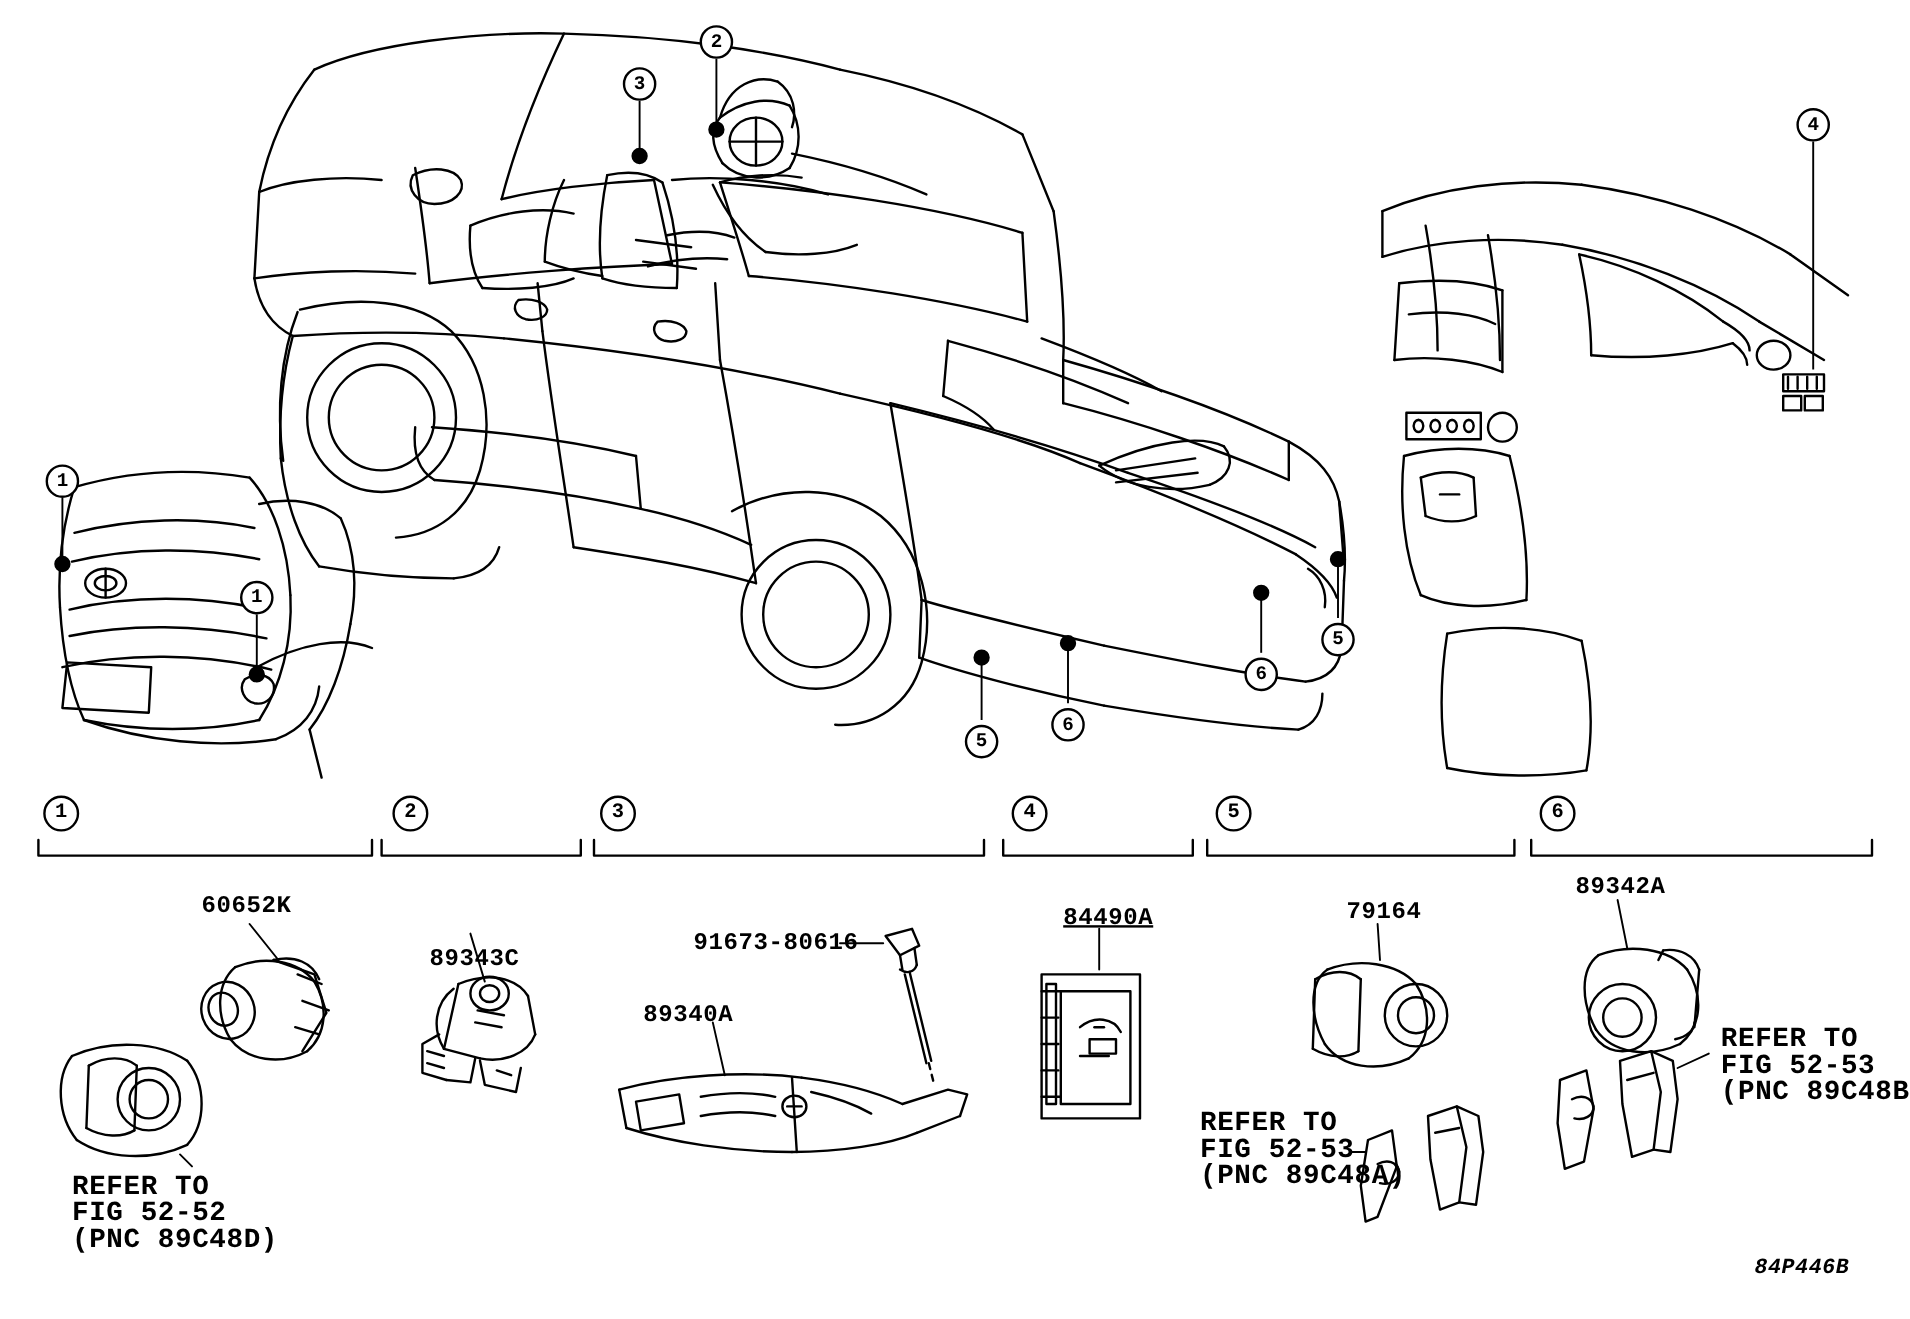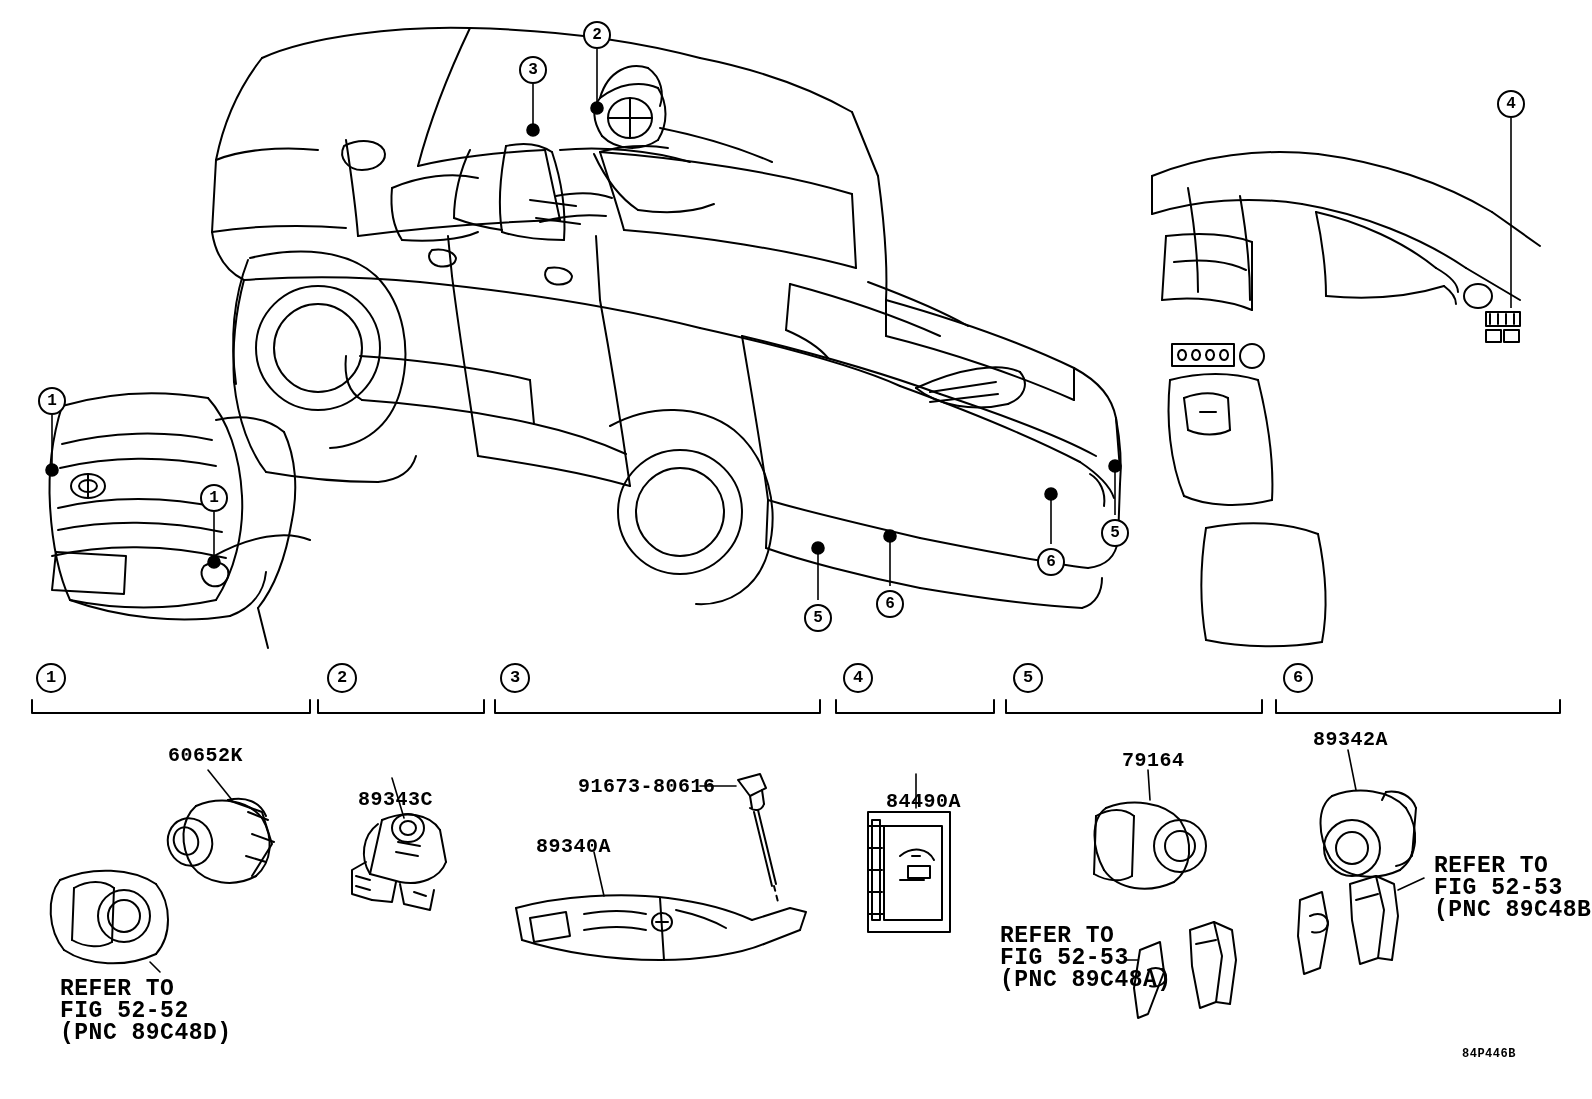--- a/index.html
+++ b/index.html
@@ -29,21 +29,21 @@
   }
   .lbl {
     position: absolute;
     font-family: "Liberation Mono", monospace;
     font-weight: bold;
     white-space: pre;
     letter-spacing: 0.5px;
   }
   .lbl-part { font-size: 20px; }
   .lbl-ref  { font-size: 23px; line-height: 22px; }
-  .lbl-code { font-size: 12px; }
+  .lbl-code { font-size: 18px; font-style: italic; }
   .callout-num {
     position: absolute;
     width: 28px; height: 28px;
     border: 2px solid #000;
     border-radius: 50%;
     box-sizing: border-box;
     font-family: "Liberation Mono", monospace;
     font-size: 16px;
     font-weight: bold;
     text-align: center;
@@ -466,21 +466,21 @@
   <div class="lbl lbl-part" style="left:168px; top:744px;">60652K</div>
   <div class="lbl lbl-ref" style="left:60px; top:978px;">REFER TO
 FIG 52-52
 (PNC 89C48D)</div>
 
   <div class="lbl lbl-part" style="left:358px; top:788px;">89343C</div>
 
   <div class="lbl lbl-part" style="left:578px; top:775px;">91673-80616</div>
   <div class="lbl lbl-part" style="left:536px; top:835px;">89340A</div>
 
-  <div class="lbl lbl-part" style="left:886px; top:790px;">84490A</div>
+  <div class="lbl lbl-part" style="left:886px; top:754px;text-decoration:underline;">84490A</div>
 
   <div class="lbl lbl-part" style="left:1122px; top:749px;">79164</div>
   <div class="lbl lbl-ref" style="left:1000px; top:925px;">REFER TO
 FIG 52-53
 (PNC 89C48A)</div>
 
   <div class="lbl lbl-part" style="left:1313px; top:728px;">89342A</div>
   <div class="lbl lbl-ref" style="left:1434px; top:855px;">REFER TO
 FIG 52-53
 (PNC 89C48B)</div>

